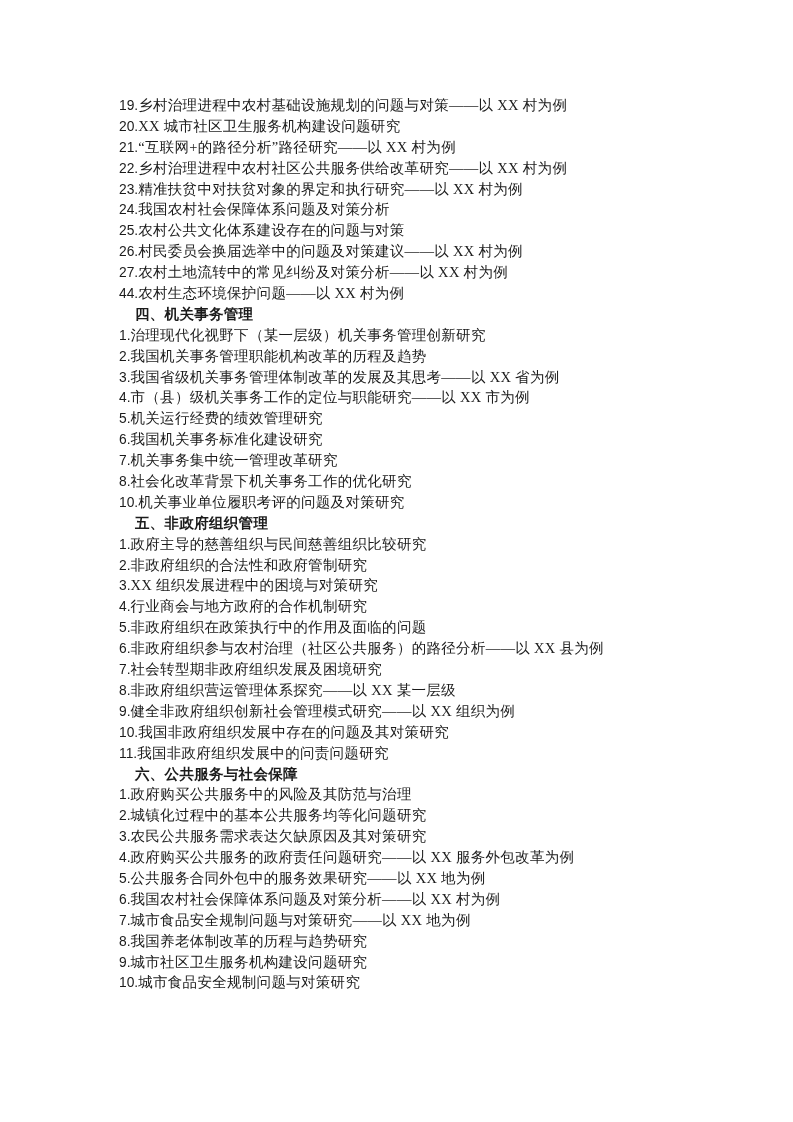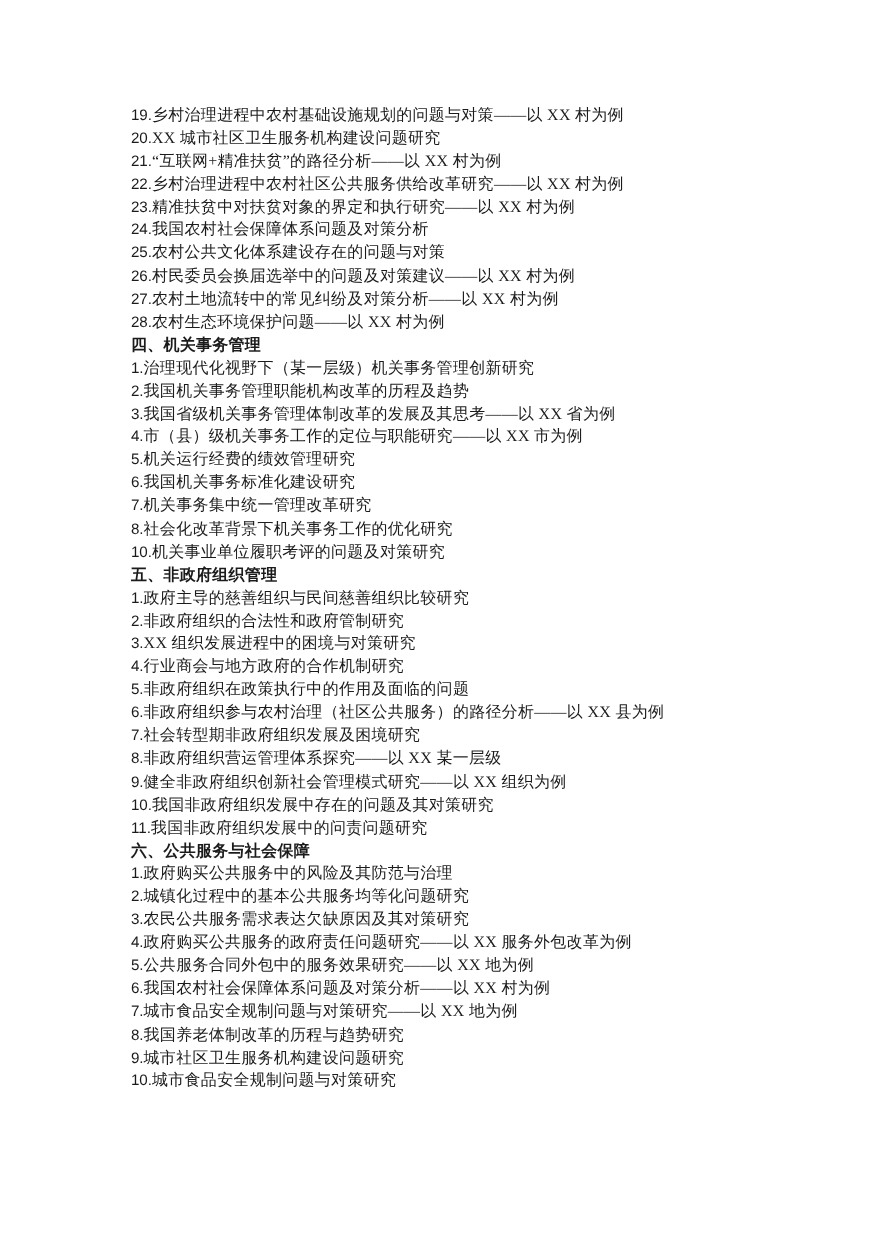--- a/index.html
+++ b/index.html
@@ -24,42 +24,43 @@
   }
   .line {
     font-size: 14.5px;
     line-height: 20.9px;
     height: 20.9px;
     white-space: nowrap;
     letter-spacing: 0.3px;
   }
   .line.heading {
     font-weight: 700;
+    margin-left: 16px;
   }
   .line .num {
     font-family: "Liberation Sans", "DejaVu Sans", sans-serif;
     font-size: 13.8px;
     letter-spacing: 0;
   }
 </style>
 </head>
 <body>
 
 <div class="page">
   <div class="doc-content">
       <div class="line"><span class="num">19.</span><span>乡村治理进程中农村基础设施规划的问题与对策——以 XX 村为例</span></div>
       <div class="line"><span class="num">20.</span><span>XX 城市社区卫生服务机构建设问题研究</span></div>
-      <div class="line"><span class="num">21.</span><span>“互联网+精准扶贫”的路径分析——以 XX 村为例</span></div>
+      <div class="line"><span class="num">21.</span><span>“互联网+的路径分析”路径研究——以 XX 村为例</span></div>
       <div class="line"><span class="num">22.</span><span>乡村治理进程中农村社区公共服务供给改革研究——以 XX 村为例</span></div>
       <div class="line"><span class="num">23.</span><span>精准扶贫中对扶贫对象的界定和执行研究——以 XX 村为例</span></div>
       <div class="line"><span class="num">24.</span><span>我国农村社会保障体系问题及对策分析</span></div>
       <div class="line"><span class="num">25.</span><span>农村公共文化体系建设存在的问题与对策</span></div>
       <div class="line"><span class="num">26.</span><span>村民委员会换届选举中的问题及对策建议——以 XX 村为例</span></div>
       <div class="line"><span class="num">27.</span><span>农村土地流转中的常见纠纷及对策分析——以 XX 村为例</span></div>
-      <div class="line"><span class="num">28.</span><span>农村生态环境保护问题——以 XX 村为例</span></div>
+      <div class="line"><span class="num">44.</span><span>农村生态环境保护问题——以 XX 村为例</span></div>
       <div class="line heading">四、机关事务管理</div>
       <div class="line"><span class="num">1.</span><span>治理现代化视野下（某一层级）机关事务管理创新研究</span></div>
       <div class="line"><span class="num">2.</span><span>我国机关事务管理职能机构改革的历程及趋势</span></div>
       <div class="line"><span class="num">3.</span><span>我国省级机关事务管理体制改革的发展及其思考——以 XX 省为例</span></div>
       <div class="line"><span class="num">4.</span><span>市（县）级机关事务工作的定位与职能研究——以 XX 市为例</span></div>
       <div class="line"><span class="num">5.</span><span>机关运行经费的绩效管理研究</span></div>
       <div class="line"><span class="num">6.</span><span>我国机关事务标准化建设研究</span></div>
       <div class="line"><span class="num">7.</span><span>机关事务集中统一管理改革研究</span></div>
       <div class="line"><span class="num">8.</span><span>社会化改革背景下机关事务工作的优化研究</span></div>
       <div class="line"><span class="num">10.</span><span>机关事业单位履职考评的问题及对策研究</span></div>

